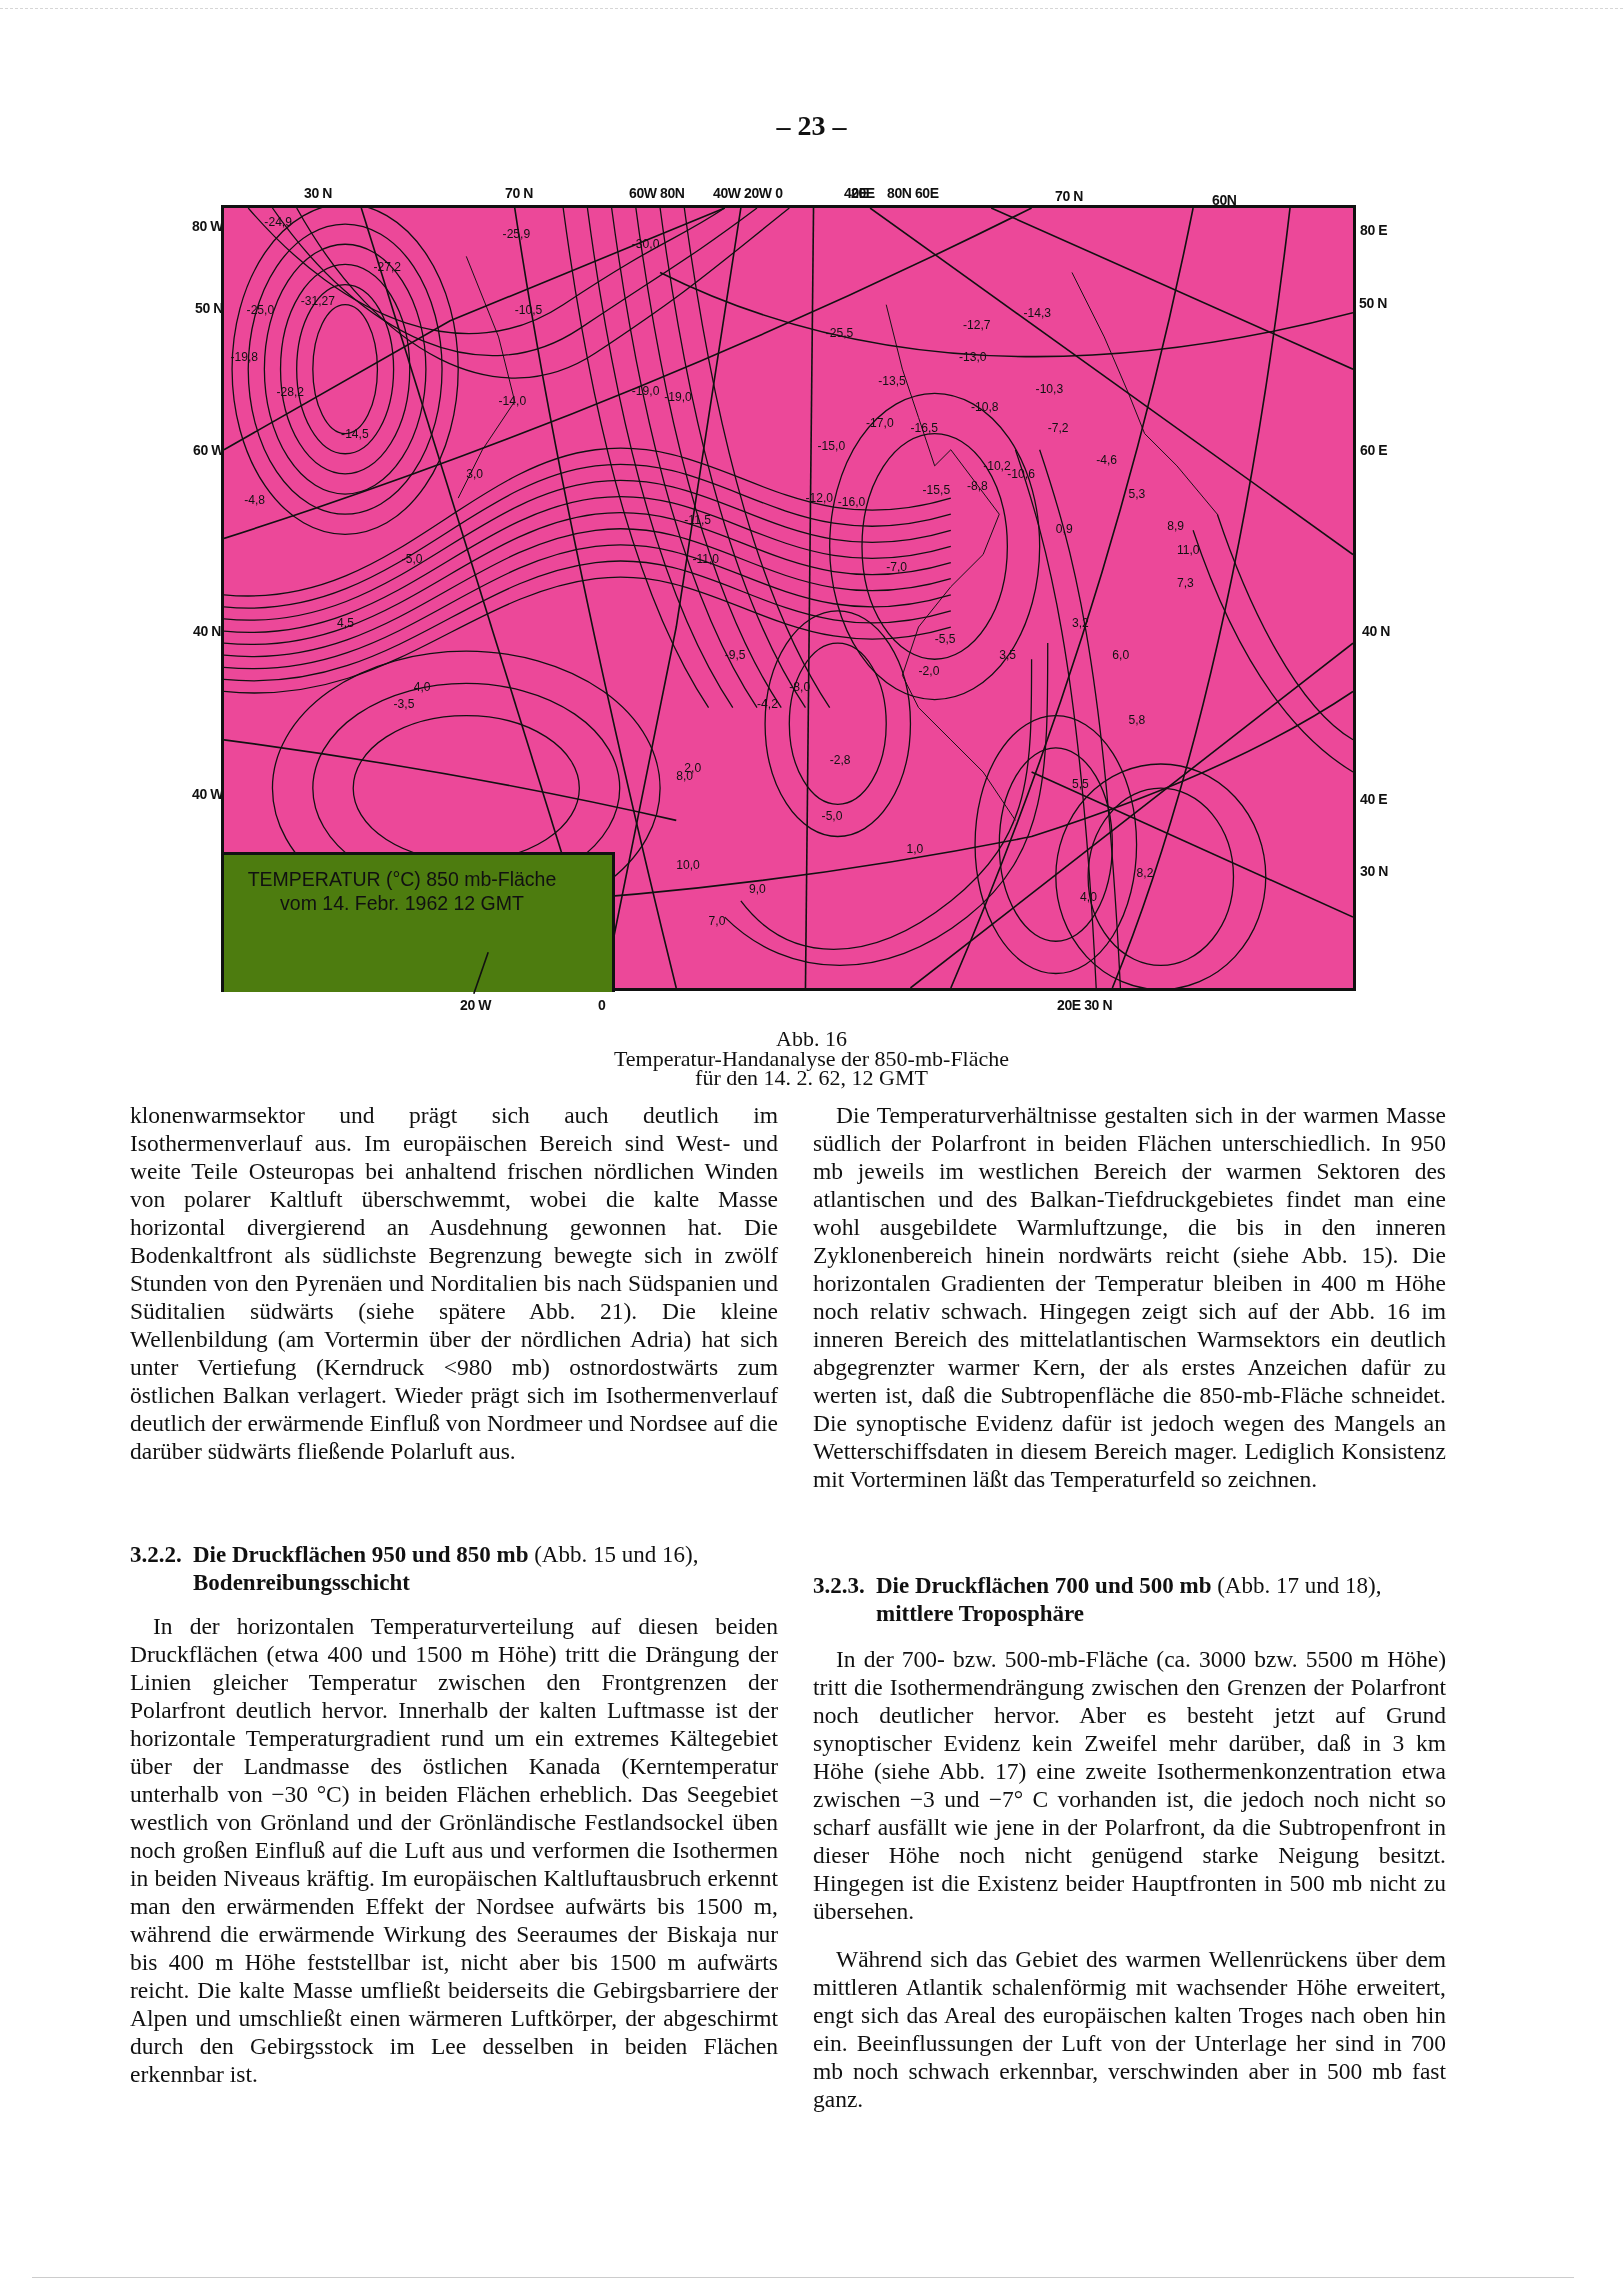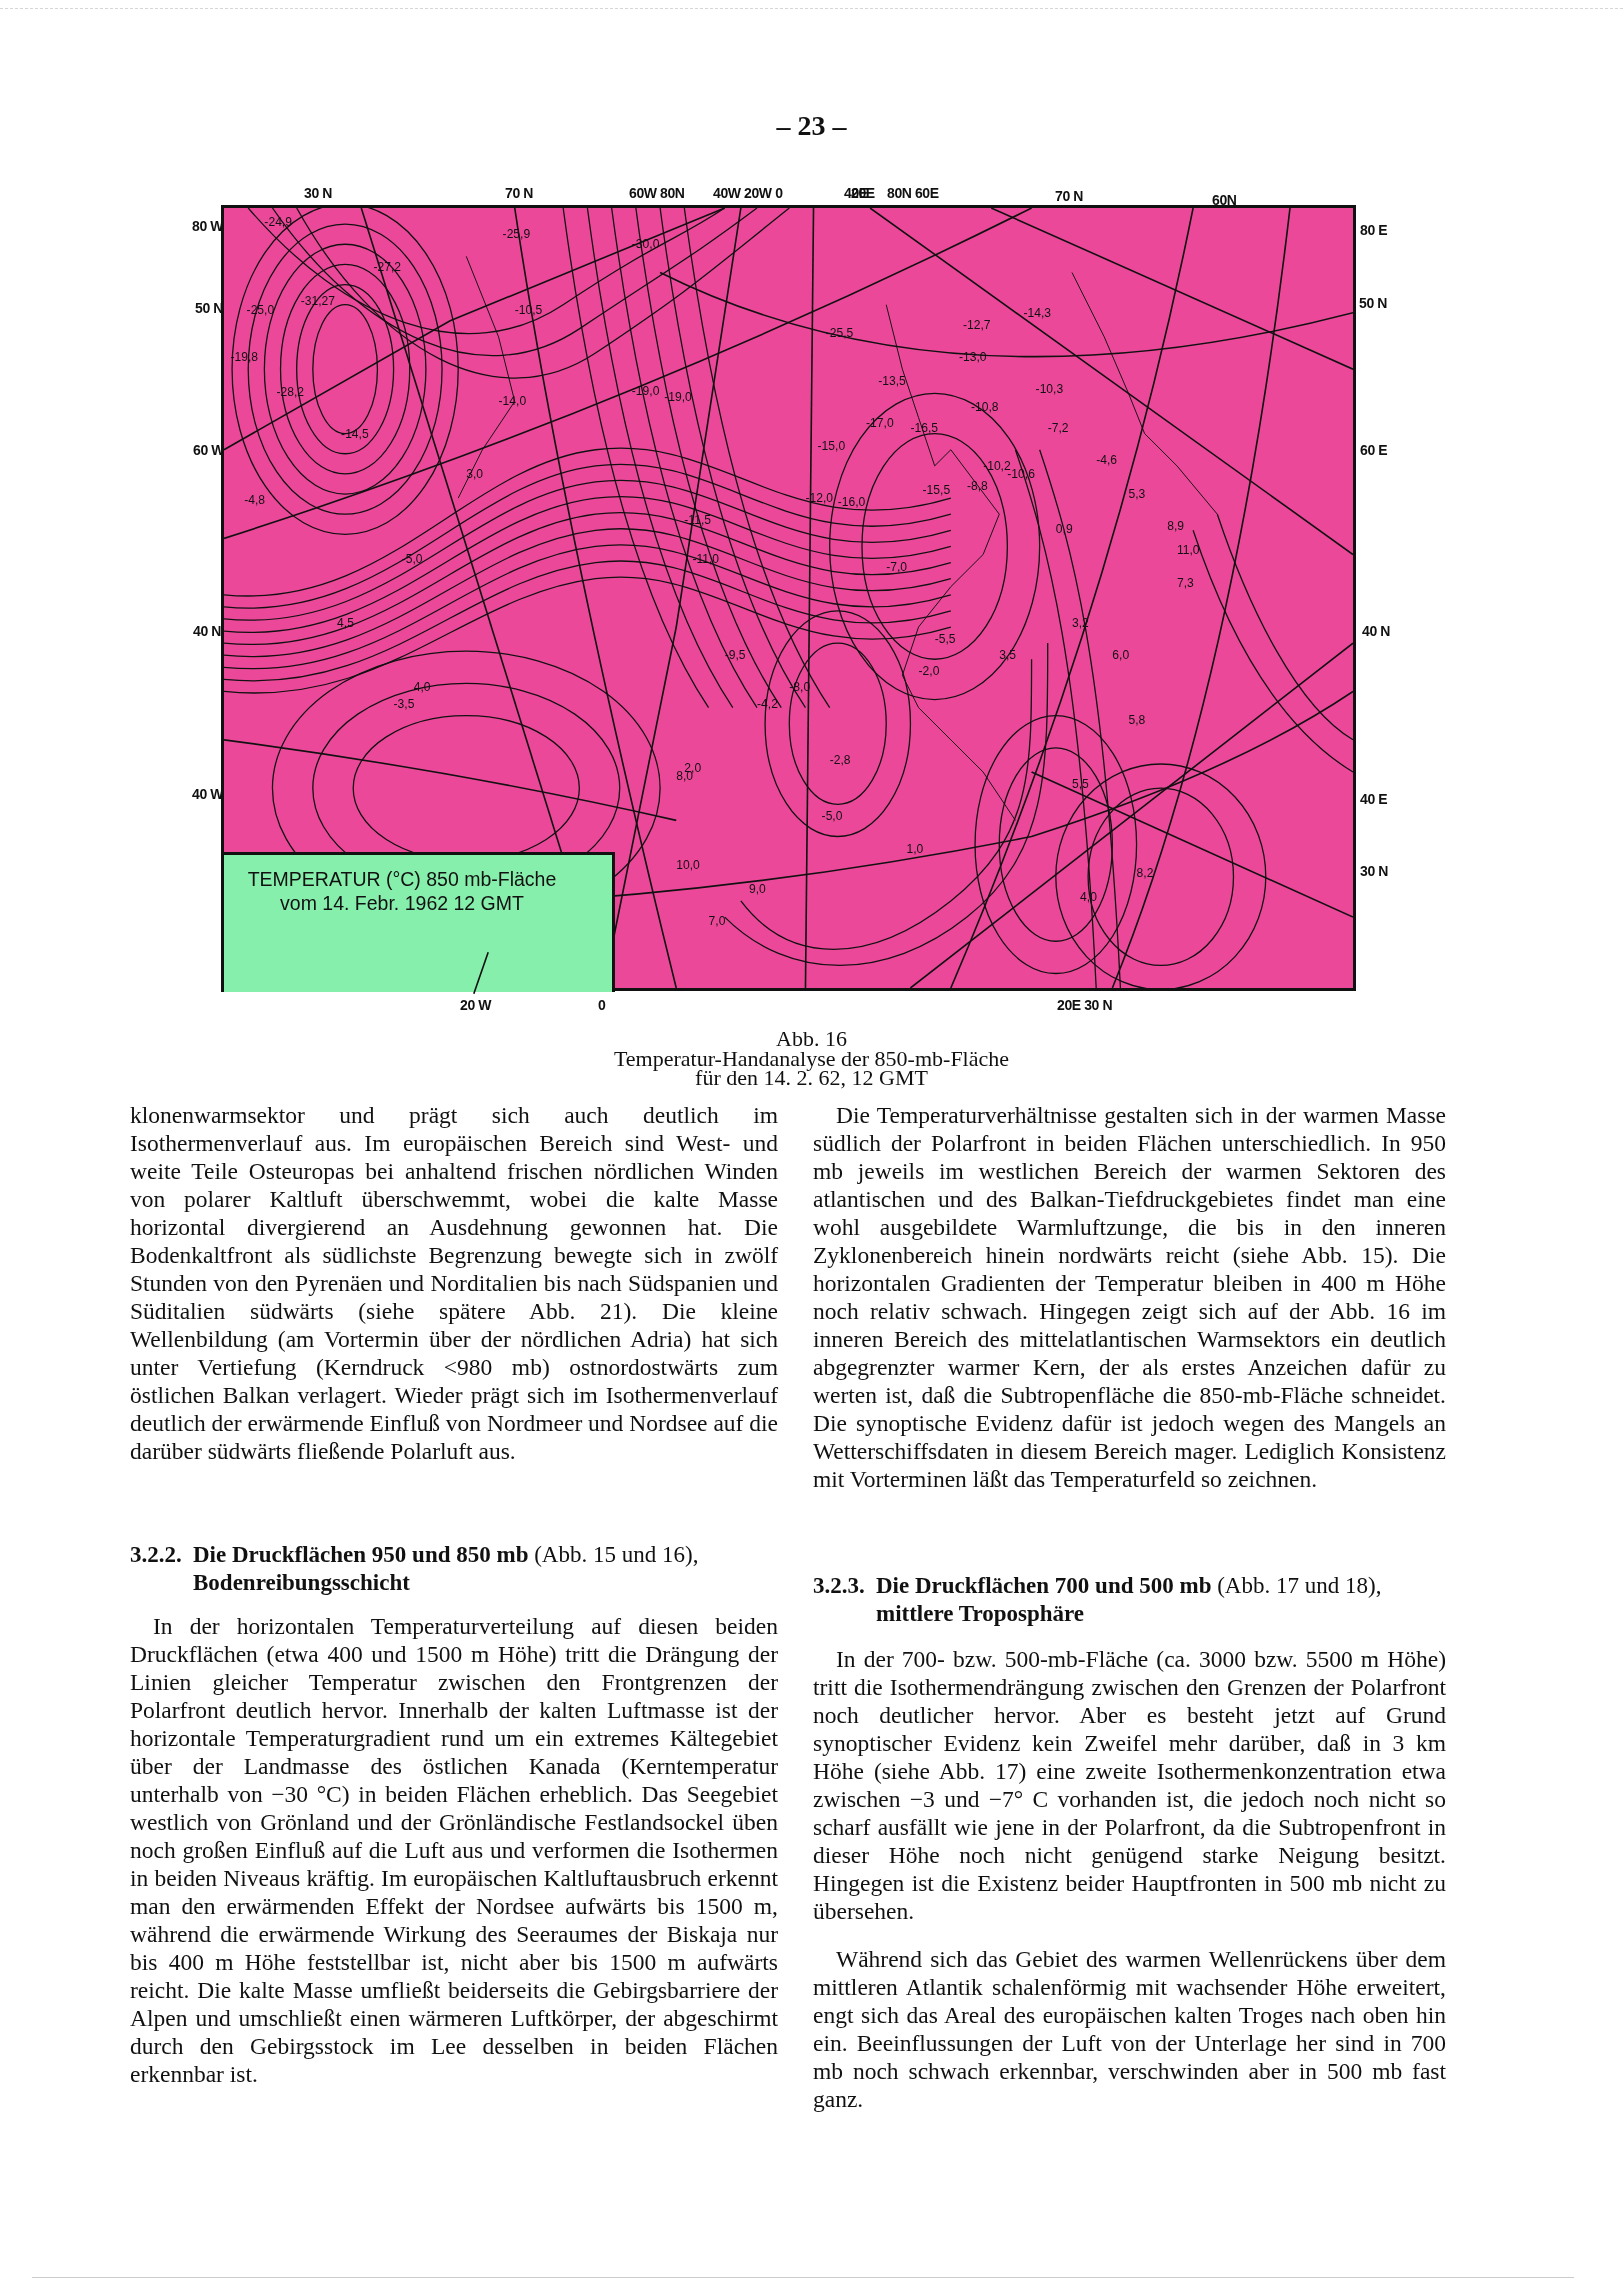--- a/index.html
+++ b/index.html
@@ -11,21 +11,21 @@
          border-top:1.6px solid #999; opacity:.5; }
   .page-number { position:absolute; left:0; width:1623px; top:110px; text-align:center;
          font-size:28px; font-weight:bold; font-family:"Liberation Serif",serif; }
   .figure { position:absolute; left:221px; top:205px; width:1135px; height:786px; }
   .map-frame { position:absolute; left:0; top:0; width:1135px; height:786px;
          border:3.2px solid #111; box-sizing:border-box; background:#ec4899; overflow:hidden; }
   .map-svg { position:absolute; left:0; top:0; width:100%; height:100%; }
   .axis-label { position:absolute; font-family:"Liberation Sans",sans-serif; font-weight:bold;
          font-size:14px; letter-spacing:-0.4px; white-space:nowrap; }
   .legend-box { position:absolute; left:221px; top:852px; width:394px; height:140px;
-         background:#86efac; border-top:3.2px solid #111; border-right:3.2px solid #111;
+         background:#4d7c0f; border-top:3.2px solid #111; border-right:3.2px solid #111;
          border-left:3.2px solid #111; box-sizing:border-box; }
   .legend-line1, .legend-line2 { position:absolute; left:0; width:100%; text-align:center;
          font-family:"Liberation Sans",sans-serif; font-size:19.5px; }
   .legend-line1 { top:13px; left:-16px; }
   .legend-line2 { top:37px; left:-16px; }
   .caption { position:absolute; left:0; width:1623px; text-align:center;
          font-family:Liberation Serif, serif; font-size:22px; line-height:19.5px; }
   .col { position:absolute; font-family:"Liberation Serif",serif; font-size:23.5px;
          line-height:28px; text-align:justify; }
   .col p { margin:0; }

